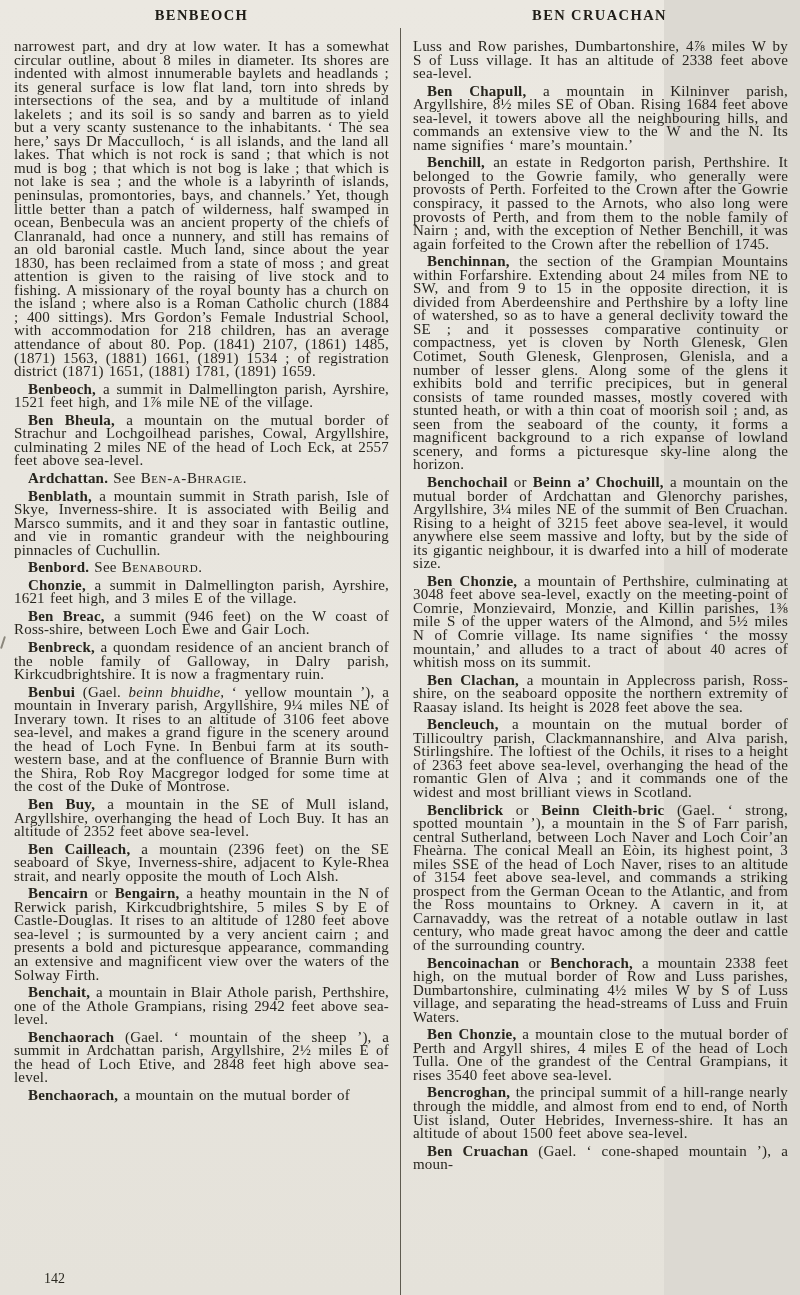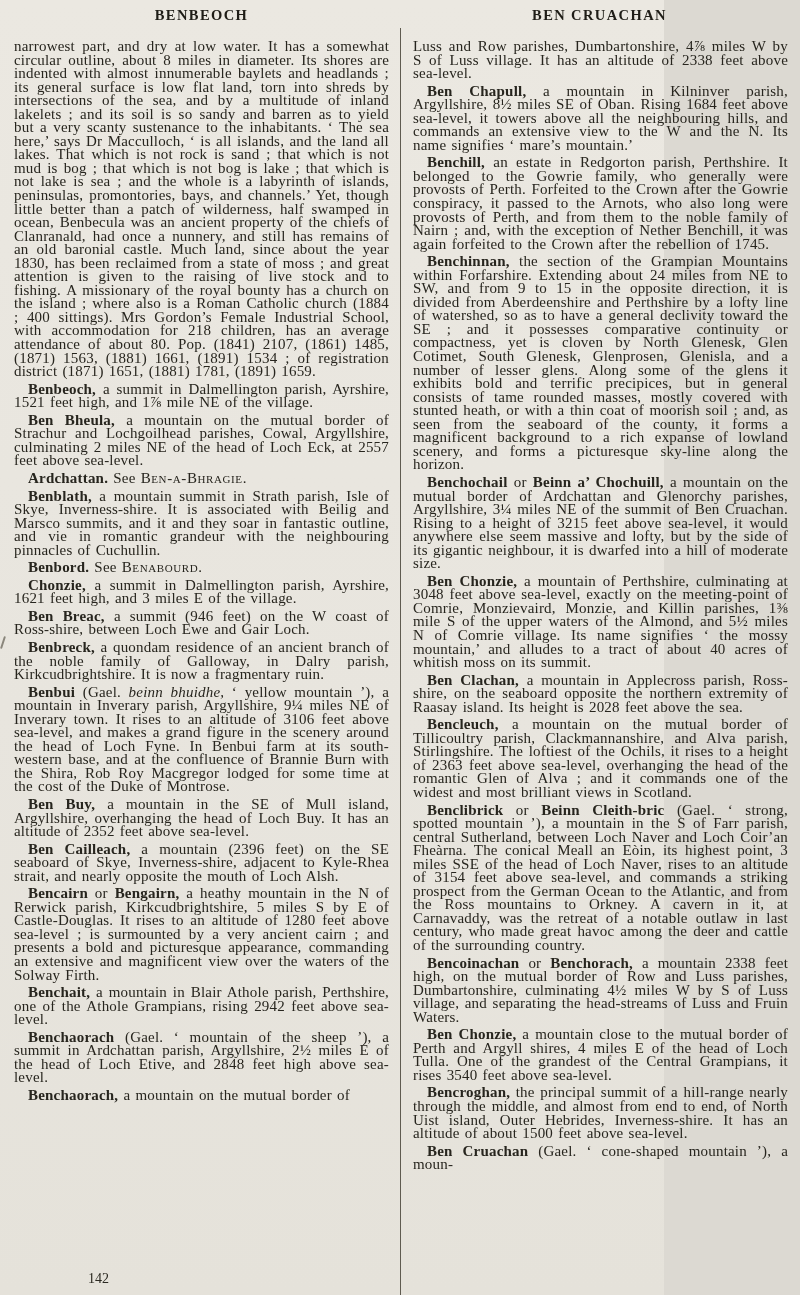--- a/index.html
+++ b/index.html
@@ -33,21 +33,21 @@
   }
   #col-left{left:10px;height:1232px;}
   #col-right{left:409px;height:1254px;}
   .col-text p{margin:4px;text-indent:14px;}
   .col-text p.cont{text-indent:0;}
   .b{font-weight:bold;}
   .i{font-style:italic;}
   .sc{font-variant:small-caps;letter-spacing:0.6px;}
   .page-number{
     position:absolute;left:44px;top:1271px;
-    font-size:14px;color:#2b2921;margin-left:44px;
+    font-size:14px;color:#2b2921;
   }
   .margin-mark{
     position:absolute;left:2px;top:636px;width:2px;height:13px;
     background:#8a867c;transform:rotate(18deg);border-radius:1px;
   }
 </style>
 </head>
 <body>
 
 <div class="page">

